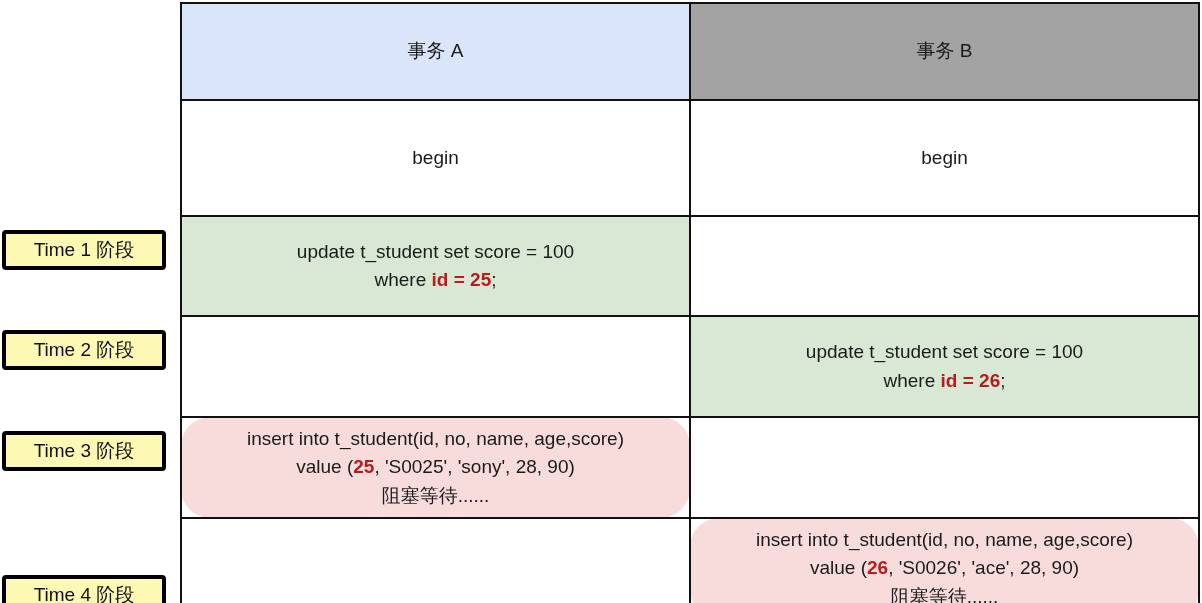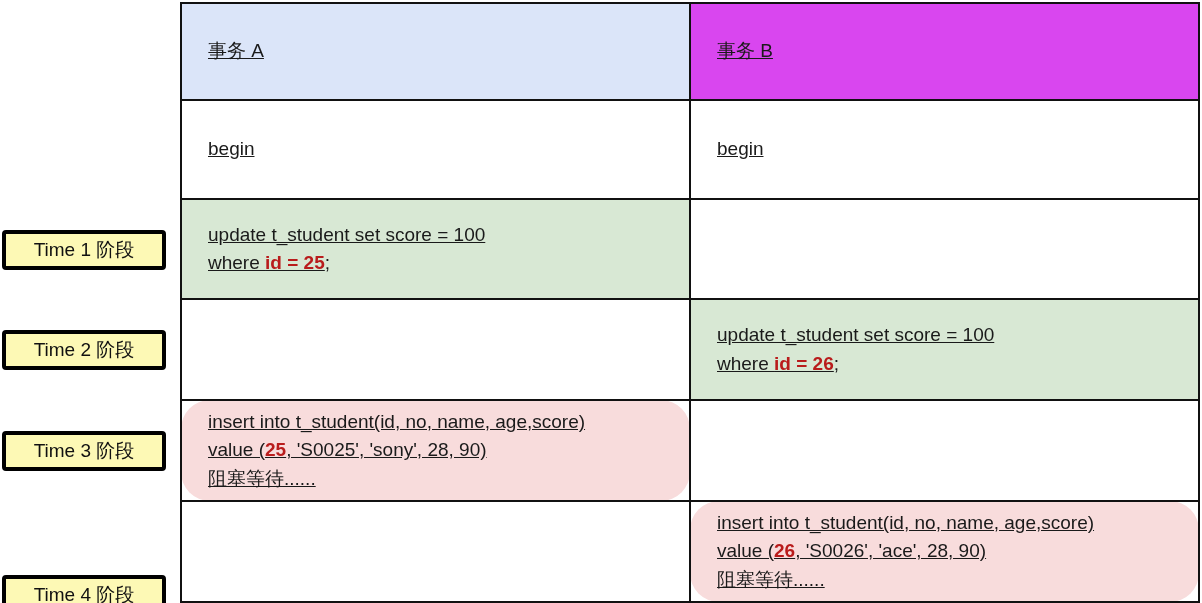--- a/index.html
+++ b/index.html
@@ -42,41 +42,40 @@
     position: absolute;
     left: 180px;
     top: 2px;
     width: 1018px;
     border-collapse: collapse;
     table-layout: fixed;
   }
   #grid td {
     border: 2px solid #111111;
     vertical-align: middle;
-    text-align: left;
+    text-align: center;
     font-size: 19px;
     padding: 6px 26px;
     box-sizing: border-box;
     line-height: 1.5;
-    text-decoration: underline;
   }
   .col-a { width: 509px; }
   .col-b { width: 509px; }
 
   .hdr-a {
     background: #dbe5f9;
     height: 97px;
     font-size: 20px;
   }
   .hdr-b {
-    background: #d946ef;
+    background: #a3a3a3;
     height: 97px;
     font-size: 20px;
   }
-  .row-begin td { height: 99px; background: #ffffff; }
+  .row-begin td { height: 116px; background: #ffffff; }
   .cell-empty { background: #ffffff; }
   .cell-green { background: #d8e8d4; }
   .cell-red  { background: #f8dcdc; border-radius: 29px; }
 
   .row-t1 td { height: 100px; }
   .row-t2 td { height: 101px; }
   .row-t3 td { height: 101px; }
   .row-t4 td { height: 101px; }
 
   .hl {

